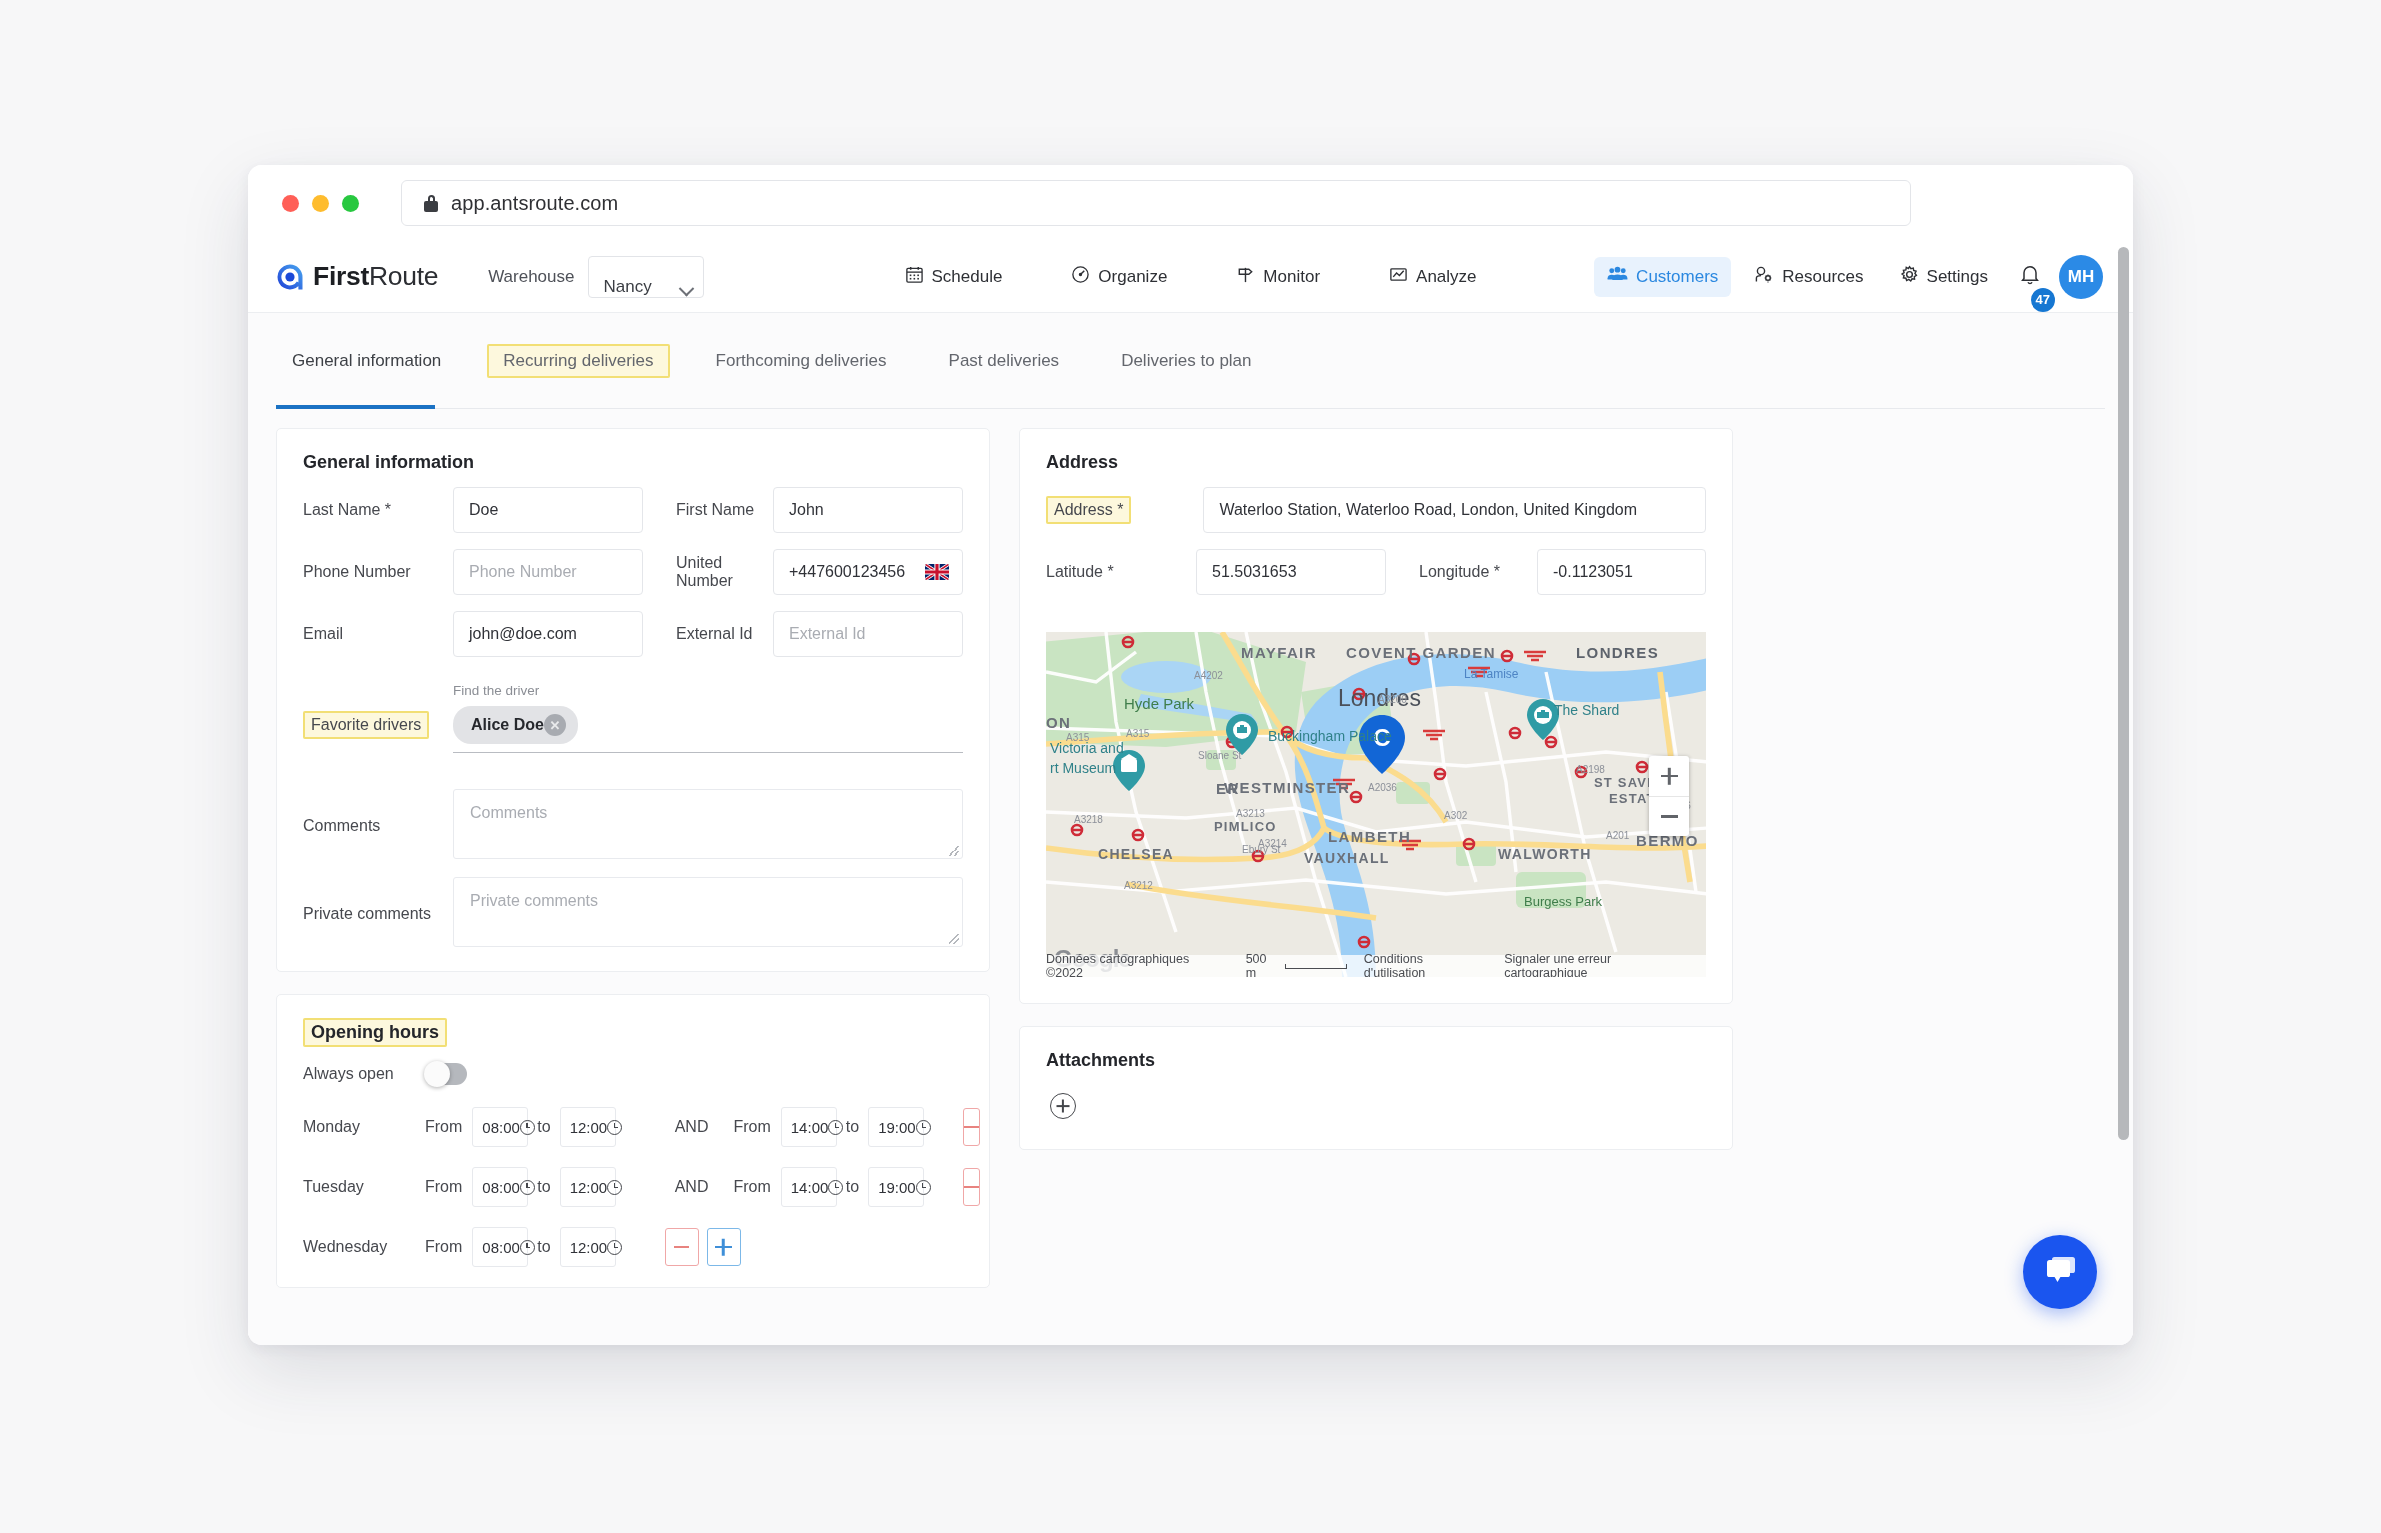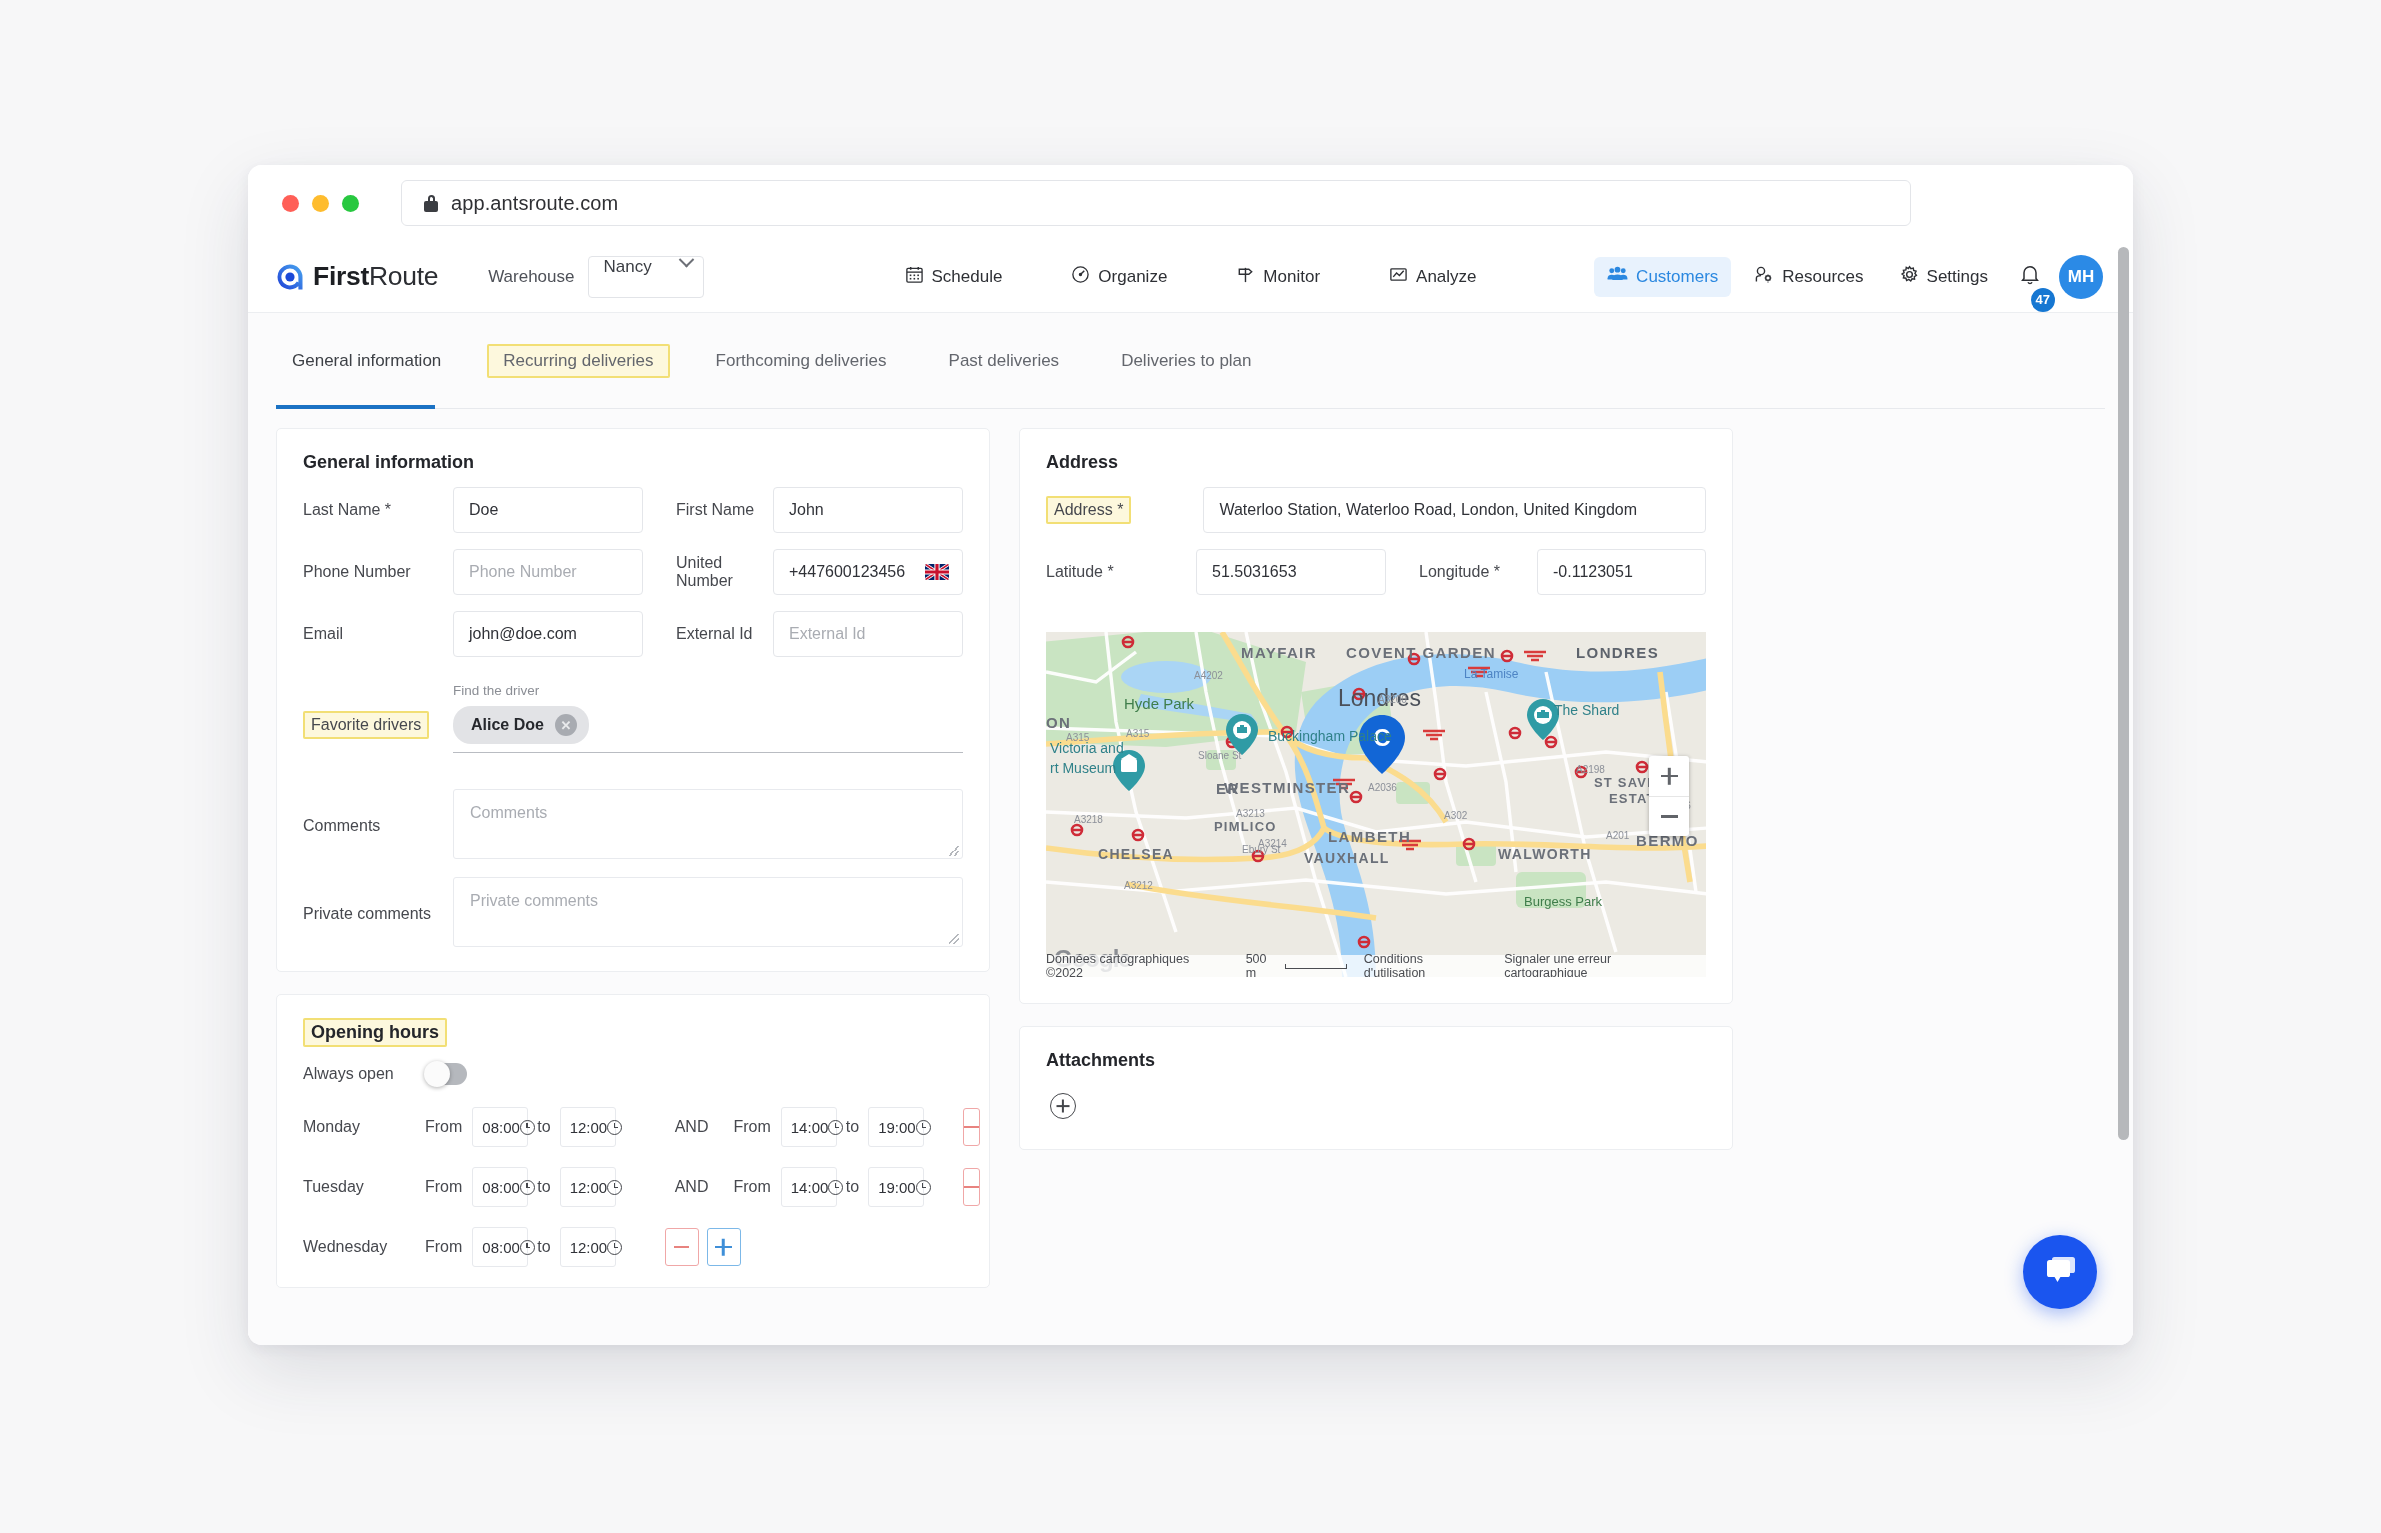--- a/index.html
+++ b/index.html
@@ -55,21 +55,21 @@
   .logo-mark { width: 28px; height: 28px; flex: none; }
   .logo-text { font-size: 26.5px; letter-spacing: -.3px; }
   .logo-text b { font-weight: 700; color: #1d1f23; }
   .logo-text span { font-weight: 400; color: #2c2e33; }
 
   .warehouse-wrap { display: flex; align-items: center; gap: 14px; margin-left: 50px; }
   .warehouse-label { font-size: 17px; color: #4e5158; }
   .warehouse-select {
     width: 116px; height: 42px;
     border: 1px solid #e2e4e8; border-radius: 4px; background: #fff;
-    display: flex; align-items: flex-start; justify-content: space-between;
+    display: flex; align-items: flex-end; justify-content: space-between;
     padding: 0 11px 0 14px;
     font-size: 17px; color: #3b3e44;
   }
   .chev { width: 11px; height: 11px; border-right: 2px solid #6d7077; border-bottom: 2px solid #6d7077; transform: rotate(45deg) translate(-2px,-2px); }
 
   .nav-center { position: absolute; left: 50%; transform: translateX(-50%); display: flex; gap: 43px; }
   .nav-right { margin-left: auto; display: flex; align-items: center; gap: 10px; }
   .nav-item { display: flex; align-items: center; gap: 8px; font-size: 17px; color: #2e3035; padding: 8px 13px; border-radius: 6px; cursor: default; }
   .nav-item.active { background: #e8f2fd; color: #2b88e0; }
   .nav-item svg { flex: none; }
@@ -124,21 +124,21 @@
   .fi.ph { color: #a9acb2; }
   .fi .flag { position: absolute; right: 13px; width: 24px; height: 16px; border-radius: 2px; overflow: hidden; }
   .gap { width: 33px; flex: none; }
 
   
   .driver-block { display: flex; align-items: flex-start; }
   .driver-right { flex: 1; }
   .find-label { font-size: 13.5px; color: #8b8e95; margin-bottom: 8px; }
   .chip-line { border-bottom: 1px solid #b9bcc2; padding-bottom: 8px; }
   .chip {
-    display: inline-flex; align-items: center; gap: 11px;
+    display: inline-flex; align-items: center; 
     background: #e2e3e6; border-radius: 18px;
     padding: 8px 12px 8px 18px;
     font-size: 16px; font-weight: 700; color: #26282d;
   }
   .chip-x { width: 22px; height: 22px; border-radius: 50%; background: #a8abb1; color:#e9eaec; display:flex; align-items:center; justify-content:center; font-size:13px; font-weight:700; }
 
   .ta-row { display: flex; align-items: flex-start; margin-top: 36px; }
   .ta-label { font-size: 16px; color: #46484e; width: 150px; flex: none; padding-top: 28px; }
   .ta {
     flex: 1; height: 70px;

